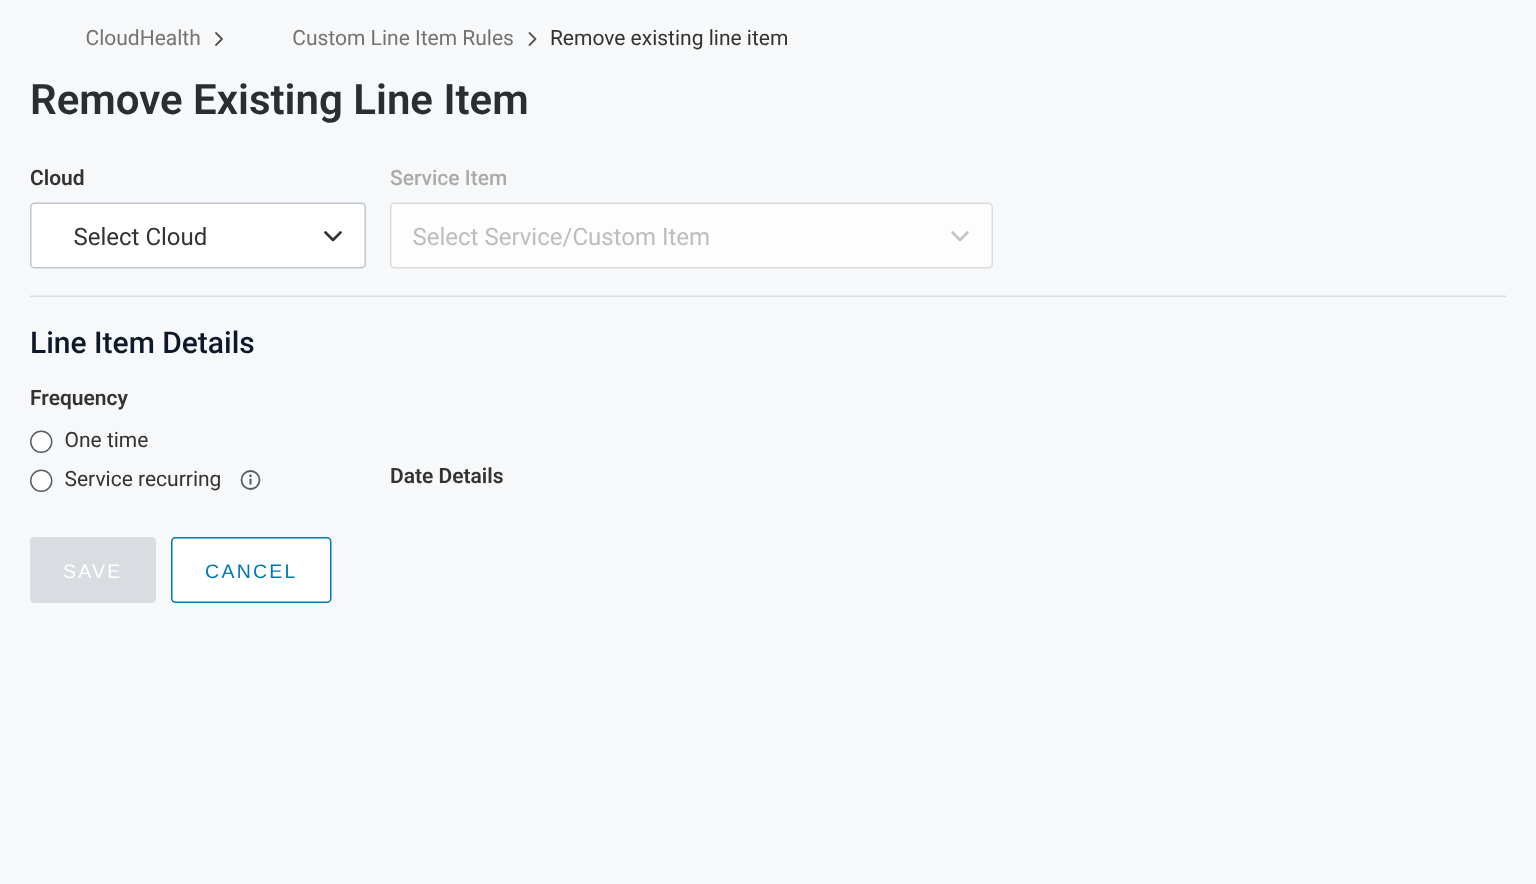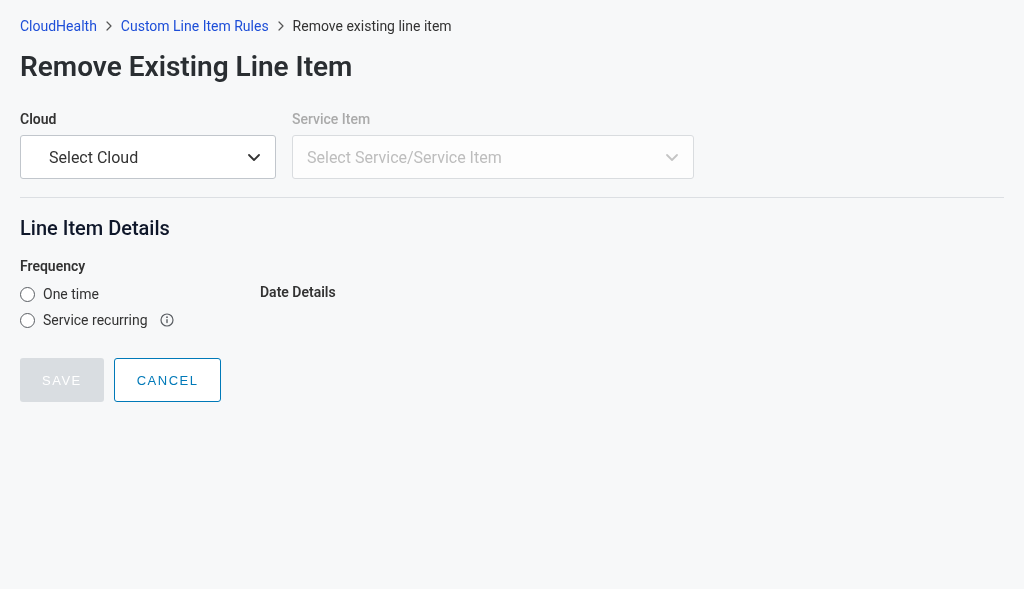--- a/index.html
+++ b/index.html
@@ -16,22 +16,23 @@
       padding: 18px 20px;
     }
     .breadcrumb {
       display: flex;
       align-items: center;
       gap: 8px;
       font-size: 14px;
       margin-bottom: 16px;
     }
     .breadcrumb a {
-      color: #1d4ed8;
+      color: #737373;
       text-decoration: none;
+      margin-left: 37px;
     }
     .breadcrumb .chev {
       color: #555;
       display: inline-flex;
       align-items: center;
     }
     .breadcrumb .current {
       color: #333;
     }
     h1.page-title {
@@ -66,21 +67,21 @@
       height: 44px;
       border: 1px solid #c1c6cc;
       background: #fff;
       border-radius: 3px;
       padding: 0 14px;
       font-size: 16px;
       color: #333;
       cursor: pointer;
     }
     .select.wide-cloud {
-      width: 256px;
+      width: 224px;
       padding-left: 28px;
     }
     .select.wide-service {
       width: 402px;
     }
     .select.wide-date {
       width: 250px;
     }
     .select.disabled {
       color: #bdbdbd;
@@ -105,21 +106,21 @@
     h2.section-title {
       font-size: 20px;
       font-weight: 500;
       color: #0f172a;
       margin-bottom: 18px;
     }
     .details-row {
       display: flex;
       gap: 40px;
       margin-bottom: 30px;
-      align-items: center;
+      align-items: flex-end;
     }
     .frequency-group {
       display: flex;
       flex-direction: column;
       gap: 10px;
       min-width: 200px;
     }
     .freq-label {
       font-size: 14px;
       font-weight: 600;
@@ -215,21 +216,21 @@
       <span class="chevron">
         <svg width="14" height="9" viewBox="0 0 14 9">
             <path d="M2 2 L7 7 L12 2" stroke-width="1.8" fill="none" stroke-linecap="round" stroke-linejoin="round"></path>
           </svg>
       </span>
     </div>
   </div>
   <div class="field-group">
     <label class="field-label disabled">Service Item</label>
     <div class="select wide-service disabled">
-      <span>Select Service/Service Item</span>
+      <span>Select Service/Custom Item</span>
       <span class="chevron">
         <svg width="14" height="9" viewBox="0 0 14 9">
             <path d="M2 2 L7 7 L12 2" stroke-width="1.8" fill="none" stroke-linecap="round" stroke-linejoin="round"></path>
           </svg>
       </span>
     </div>
   </div>
 </div>
 
 <hr class="divider">

